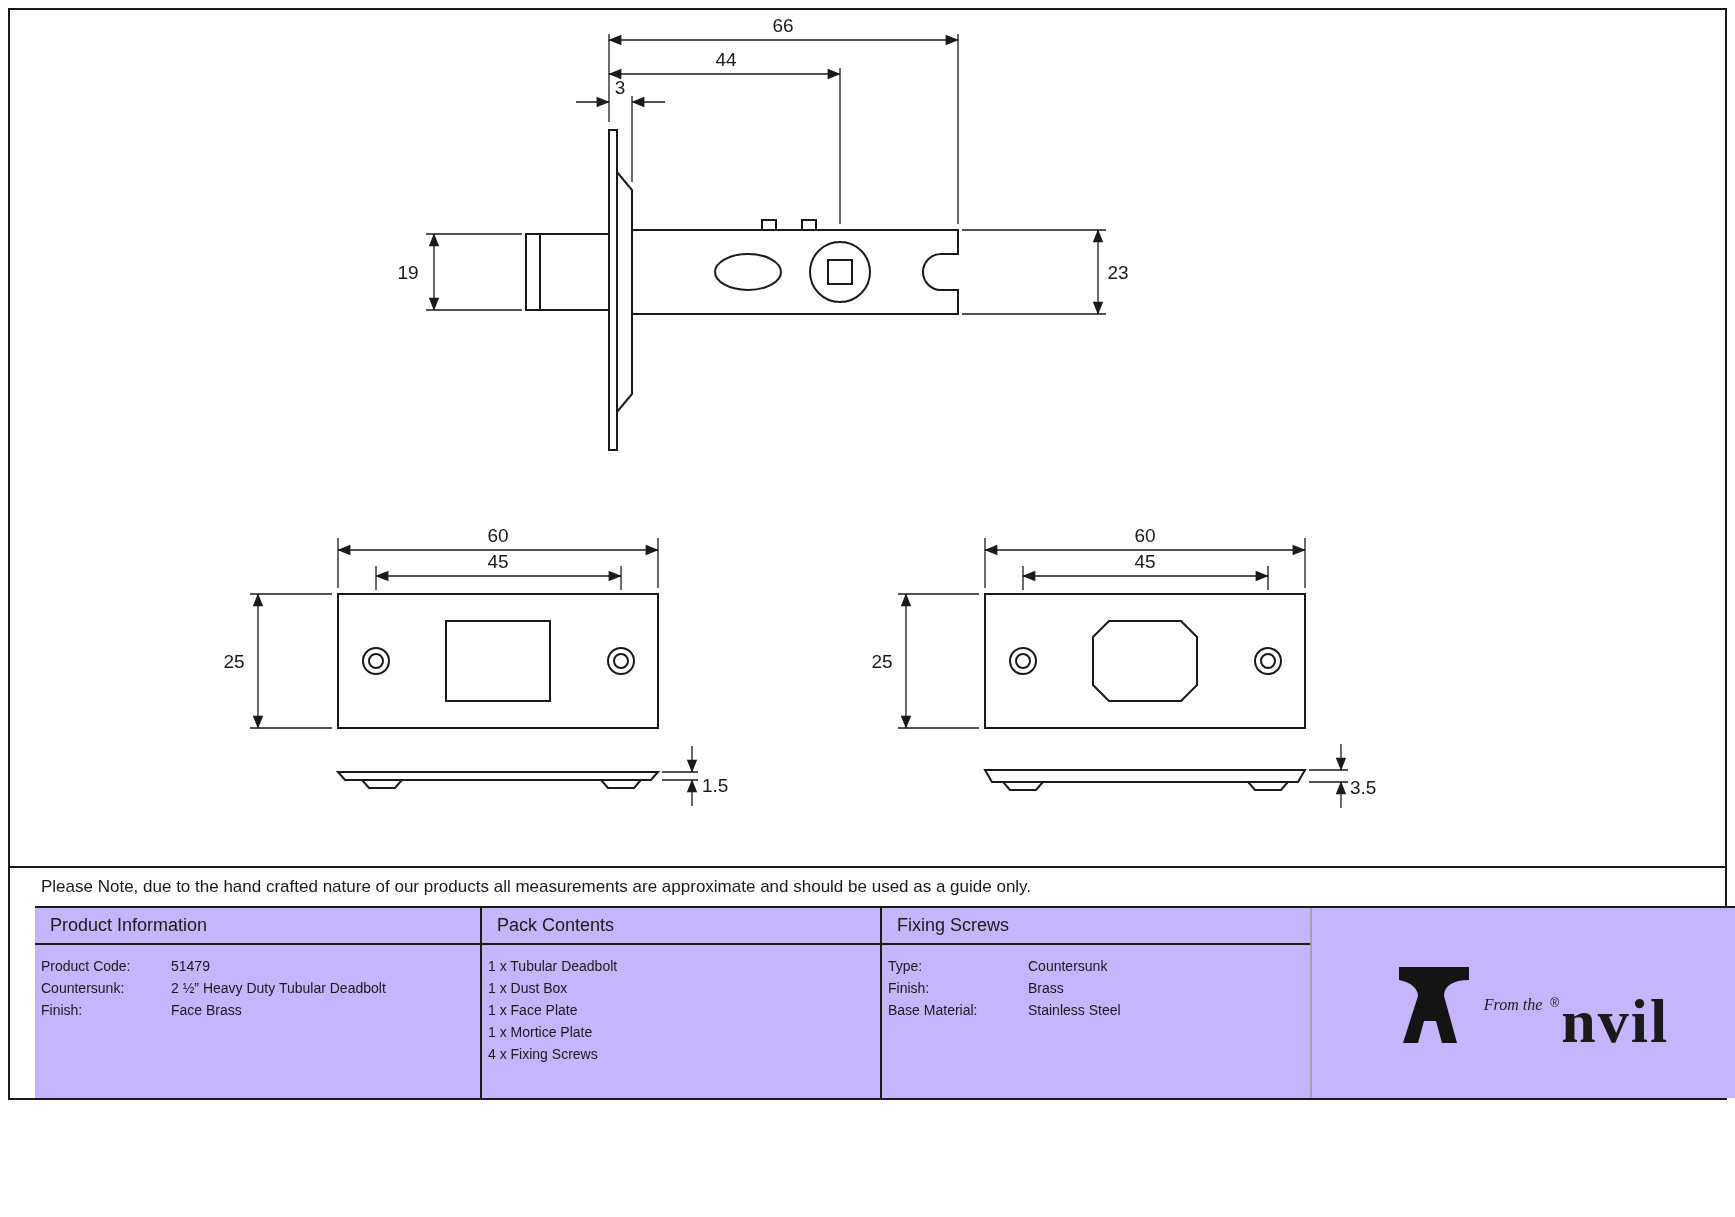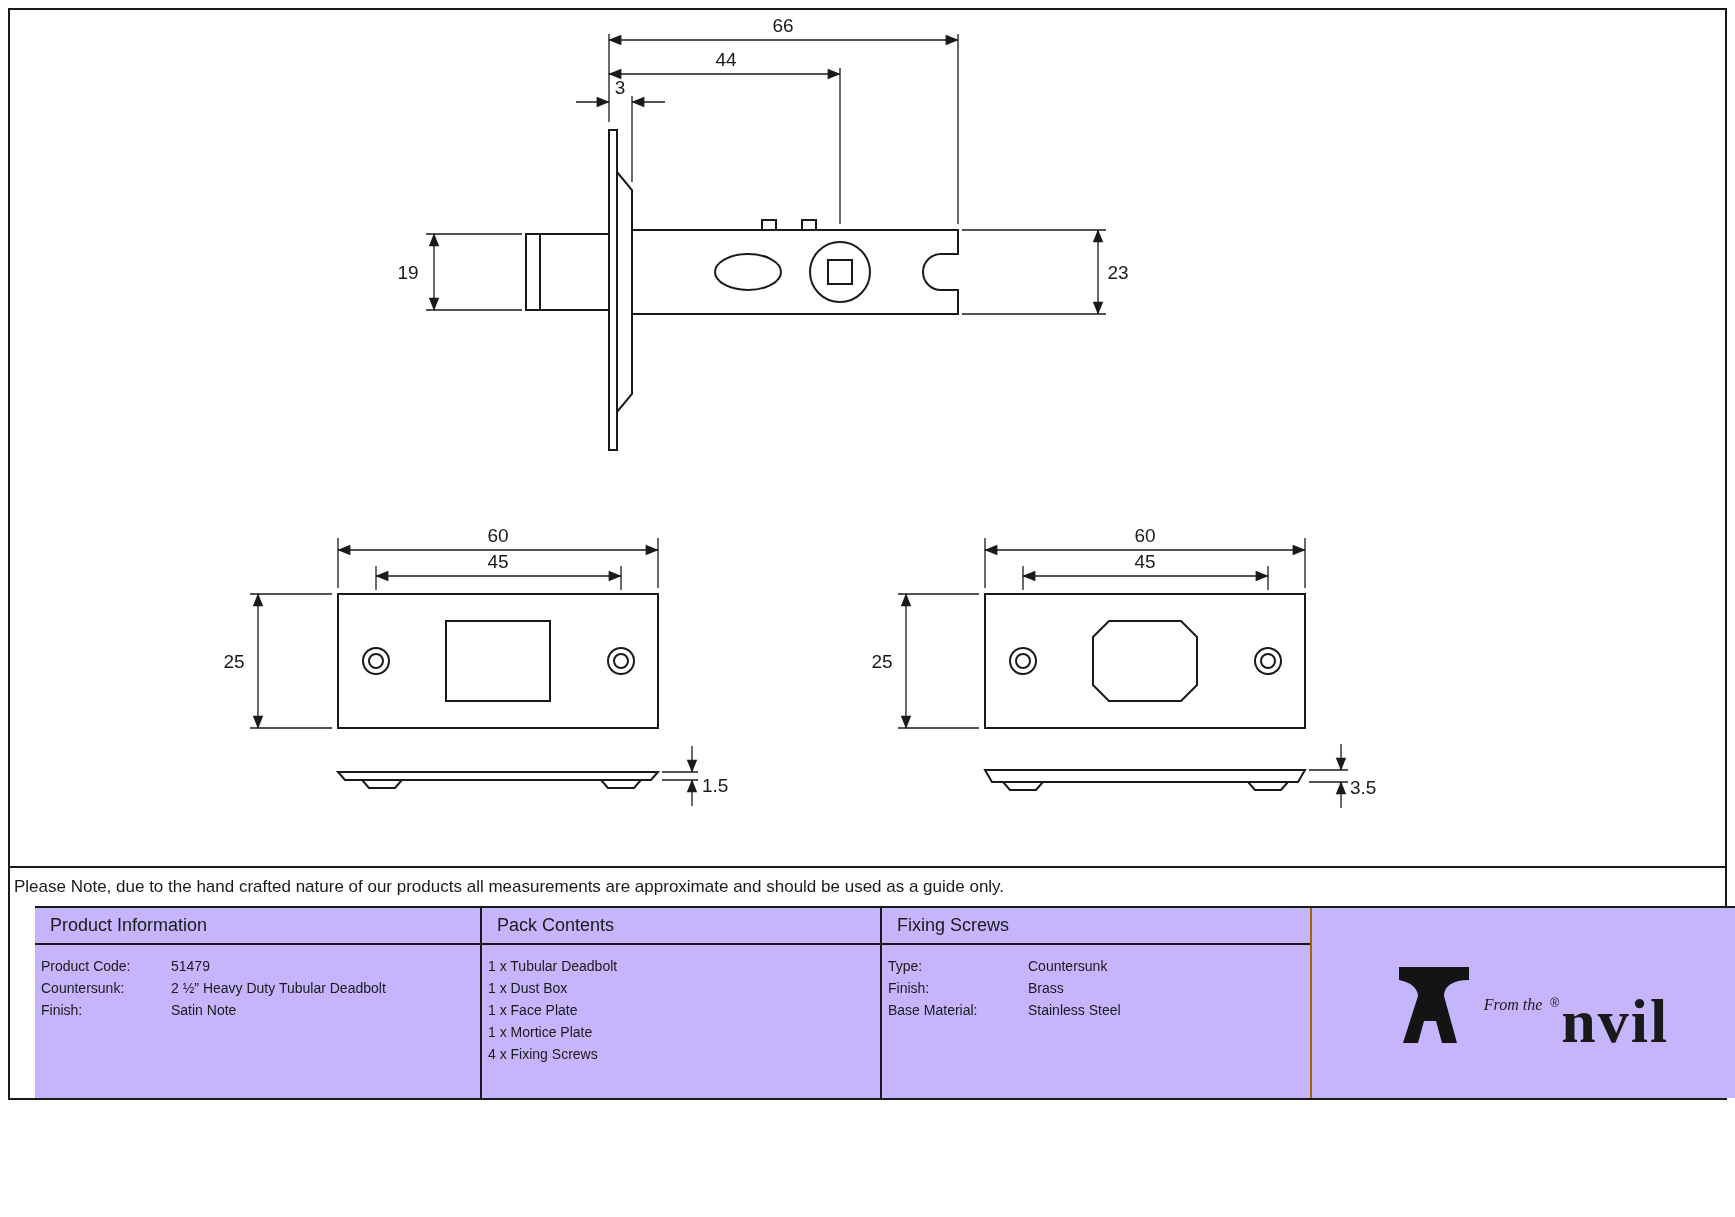--- a/index.html
+++ b/index.html
@@ -9,27 +9,27 @@
   .drawings { position:absolute; left:0; top:0; width:1715px; height:644px; }
 
   
   .outline { fill:#ffffff; stroke:#1a1a1a; stroke-width:2; }
   .sline   { stroke:#1a1a1a; stroke-width:2; fill:none; }
   .dim     { stroke:#1a1a1a; stroke-width:1.3; fill:none; }
   .dimtxt  { font-family:"Liberation Sans", sans-serif; font-size:19px; fill:#1a1a1a; text-anchor:middle; }
   .dimtxt.start { text-anchor:start; }
 
   .note-row { position:absolute; left:0; top:856px; width:100%; height:40px; border-top:2px solid #1a1a1a;
-              display:flex; align-items:center; padding:0 4px; font-size:17px; background:#fff; }
+              display:flex; align-items:center; padding:0 31px; font-size:17px; background:#fff; }
 
   .info-row { position:absolute; left:0; top:896px; width:100%; bottom:0; display:flex; border-top:2px solid #1a1a1a; background:#c4b5fd;margin-left:25px; }
   .col  { height:100%; }
   .col1 { width:447px; border-right:2px solid #1a1a1a; }
   .col2 { width:400px; border-right:2px solid #1a1a1a; }
-  .col3 { width:430px; border-right:2px solid #a16207; }
+  .col3 { width:430px; border-right:2px solid #a3a3a3; }
   .col4 { flex:1; display:flex; align-items:center; justify-content:center; }
 
   .col-header { height:37px; border-bottom:2px solid #1a1a1a; display:flex; align-items:center; padding:0 15px; font-size:18px; }
   .col-body   { padding:10px 6px; font-size:14px; line-height:1.58; }
   .kv { display:flex; }
   .kv .k { flex:0 0 130px; }
   .col3 .kv .k { flex:0 0 140px; }
   .desc-v { width:218px; }
 
   
@@ -181,21 +181,21 @@
           <div class="kv">
             <span class="k">Product Code:</span>
             <span class="v">51479</span>
           </div>
           <div class="kv">
             <span class="k">Countersunk:</span>
             <span class="v desc-v">2 ½” Heavy Duty Tubular Deadbolt</span>
           </div>
           <div class="kv">
             <span class="k">Finish:</span>
-            <span class="v">Satin Note</span>
+            <span class="v">Face Brass</span>
           </div>
         </div>
       </div>
 
       <div class="col col2">
         <div class="col-header">Pack Contents</div>
         <div class="col-body">
           <div class="pc-item">1 x Tubular Deadbolt</div>
           <div class="pc-item">1 x Dust Box</div>
           <div class="pc-item">1 x Face Plate</div>

